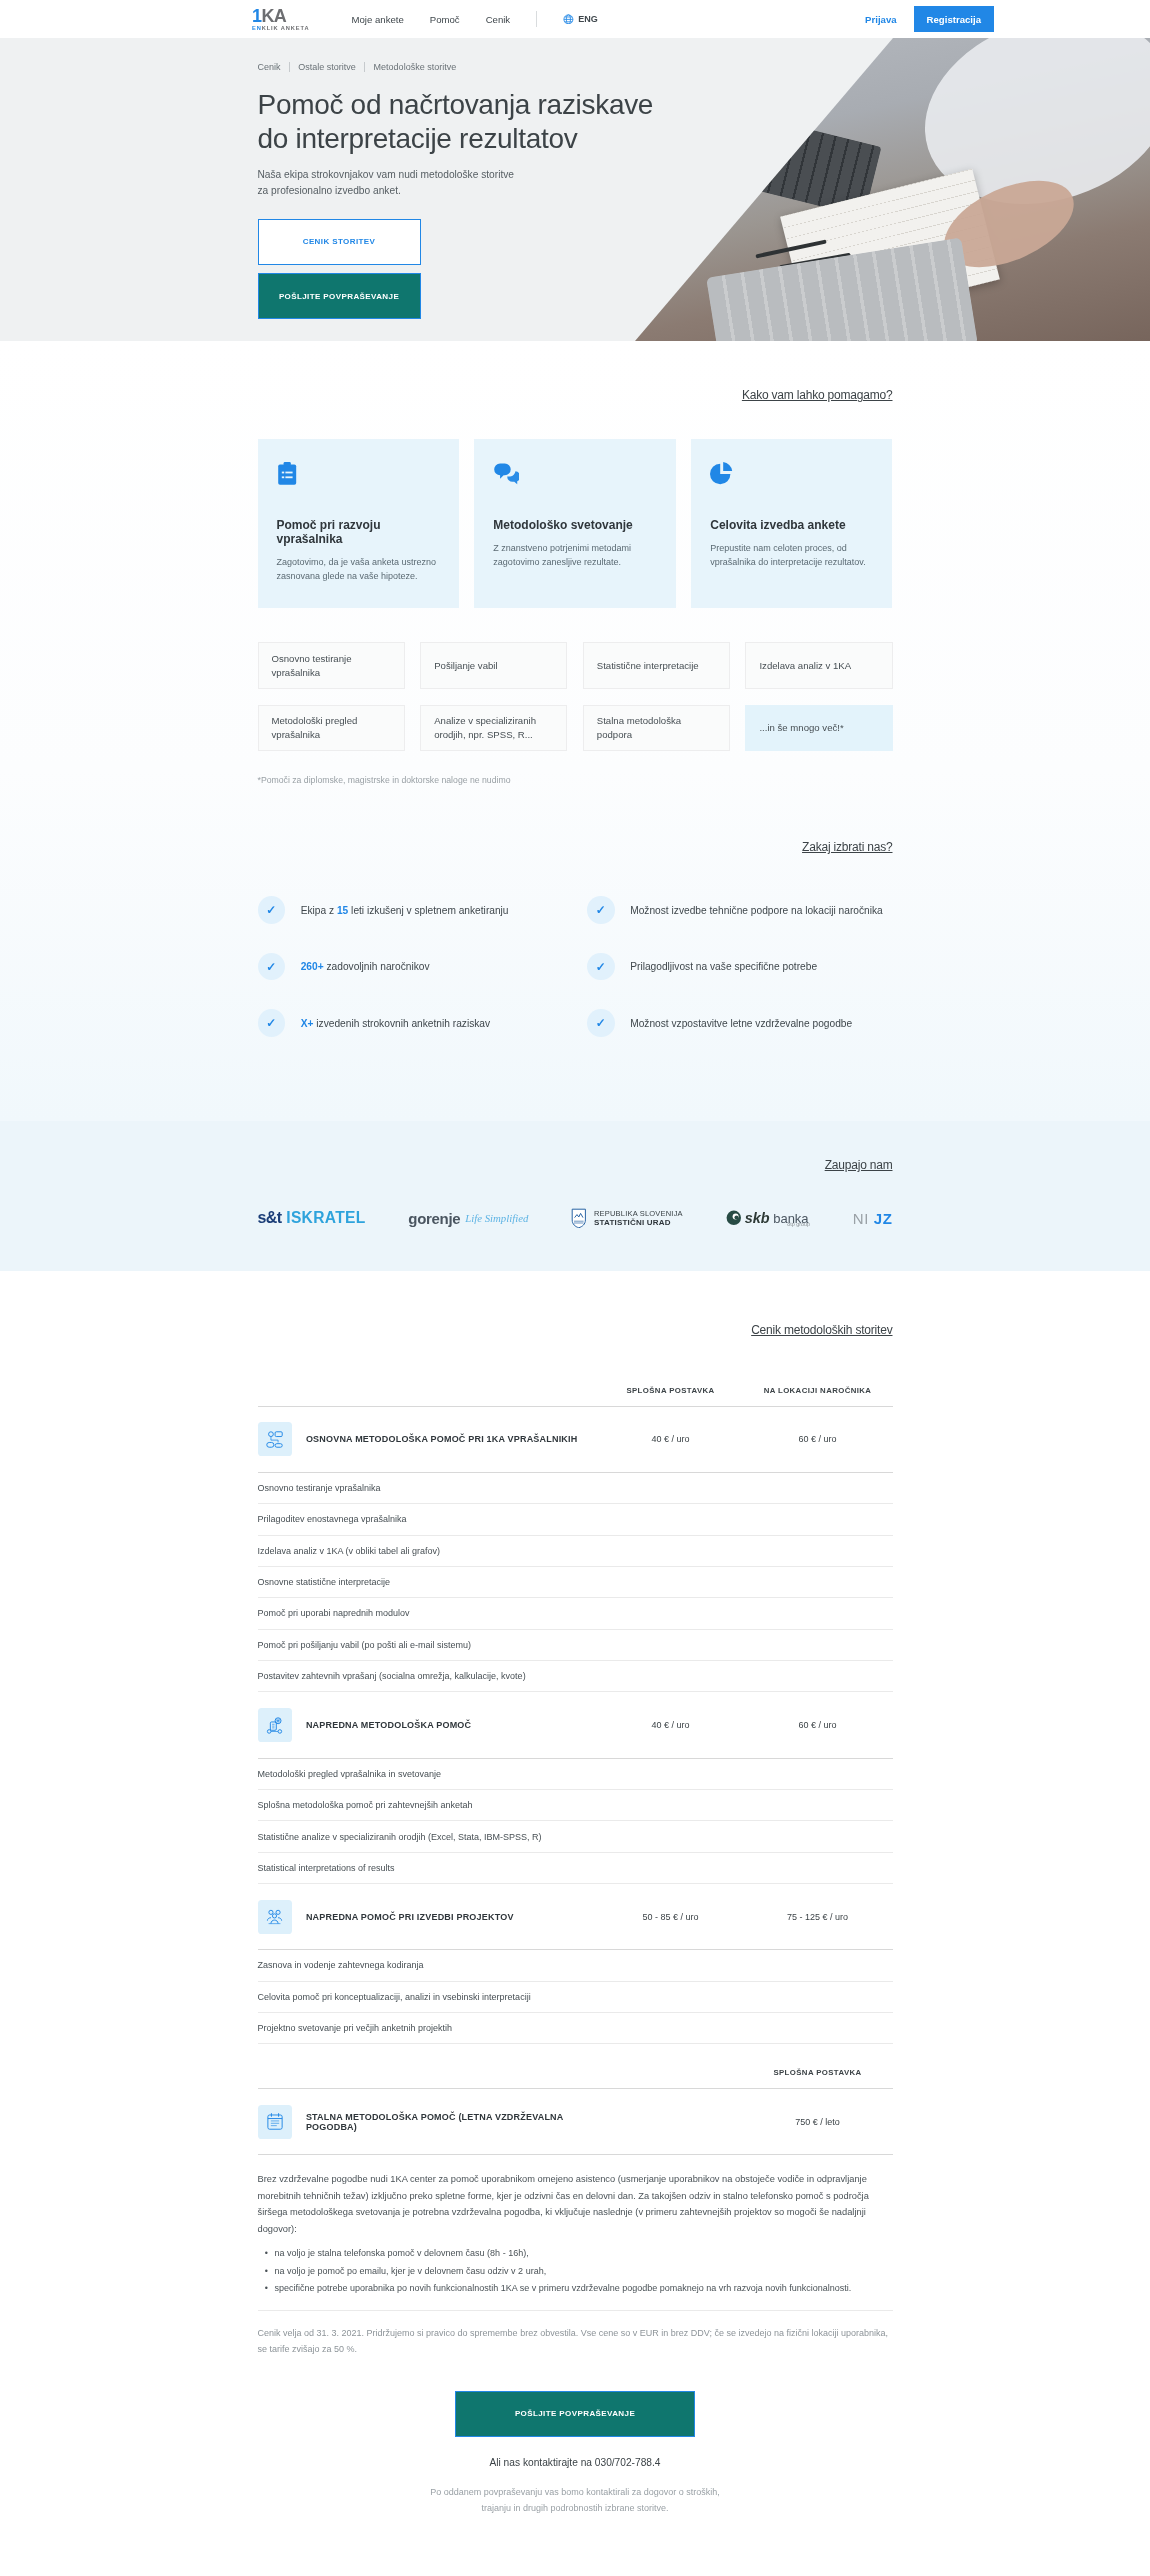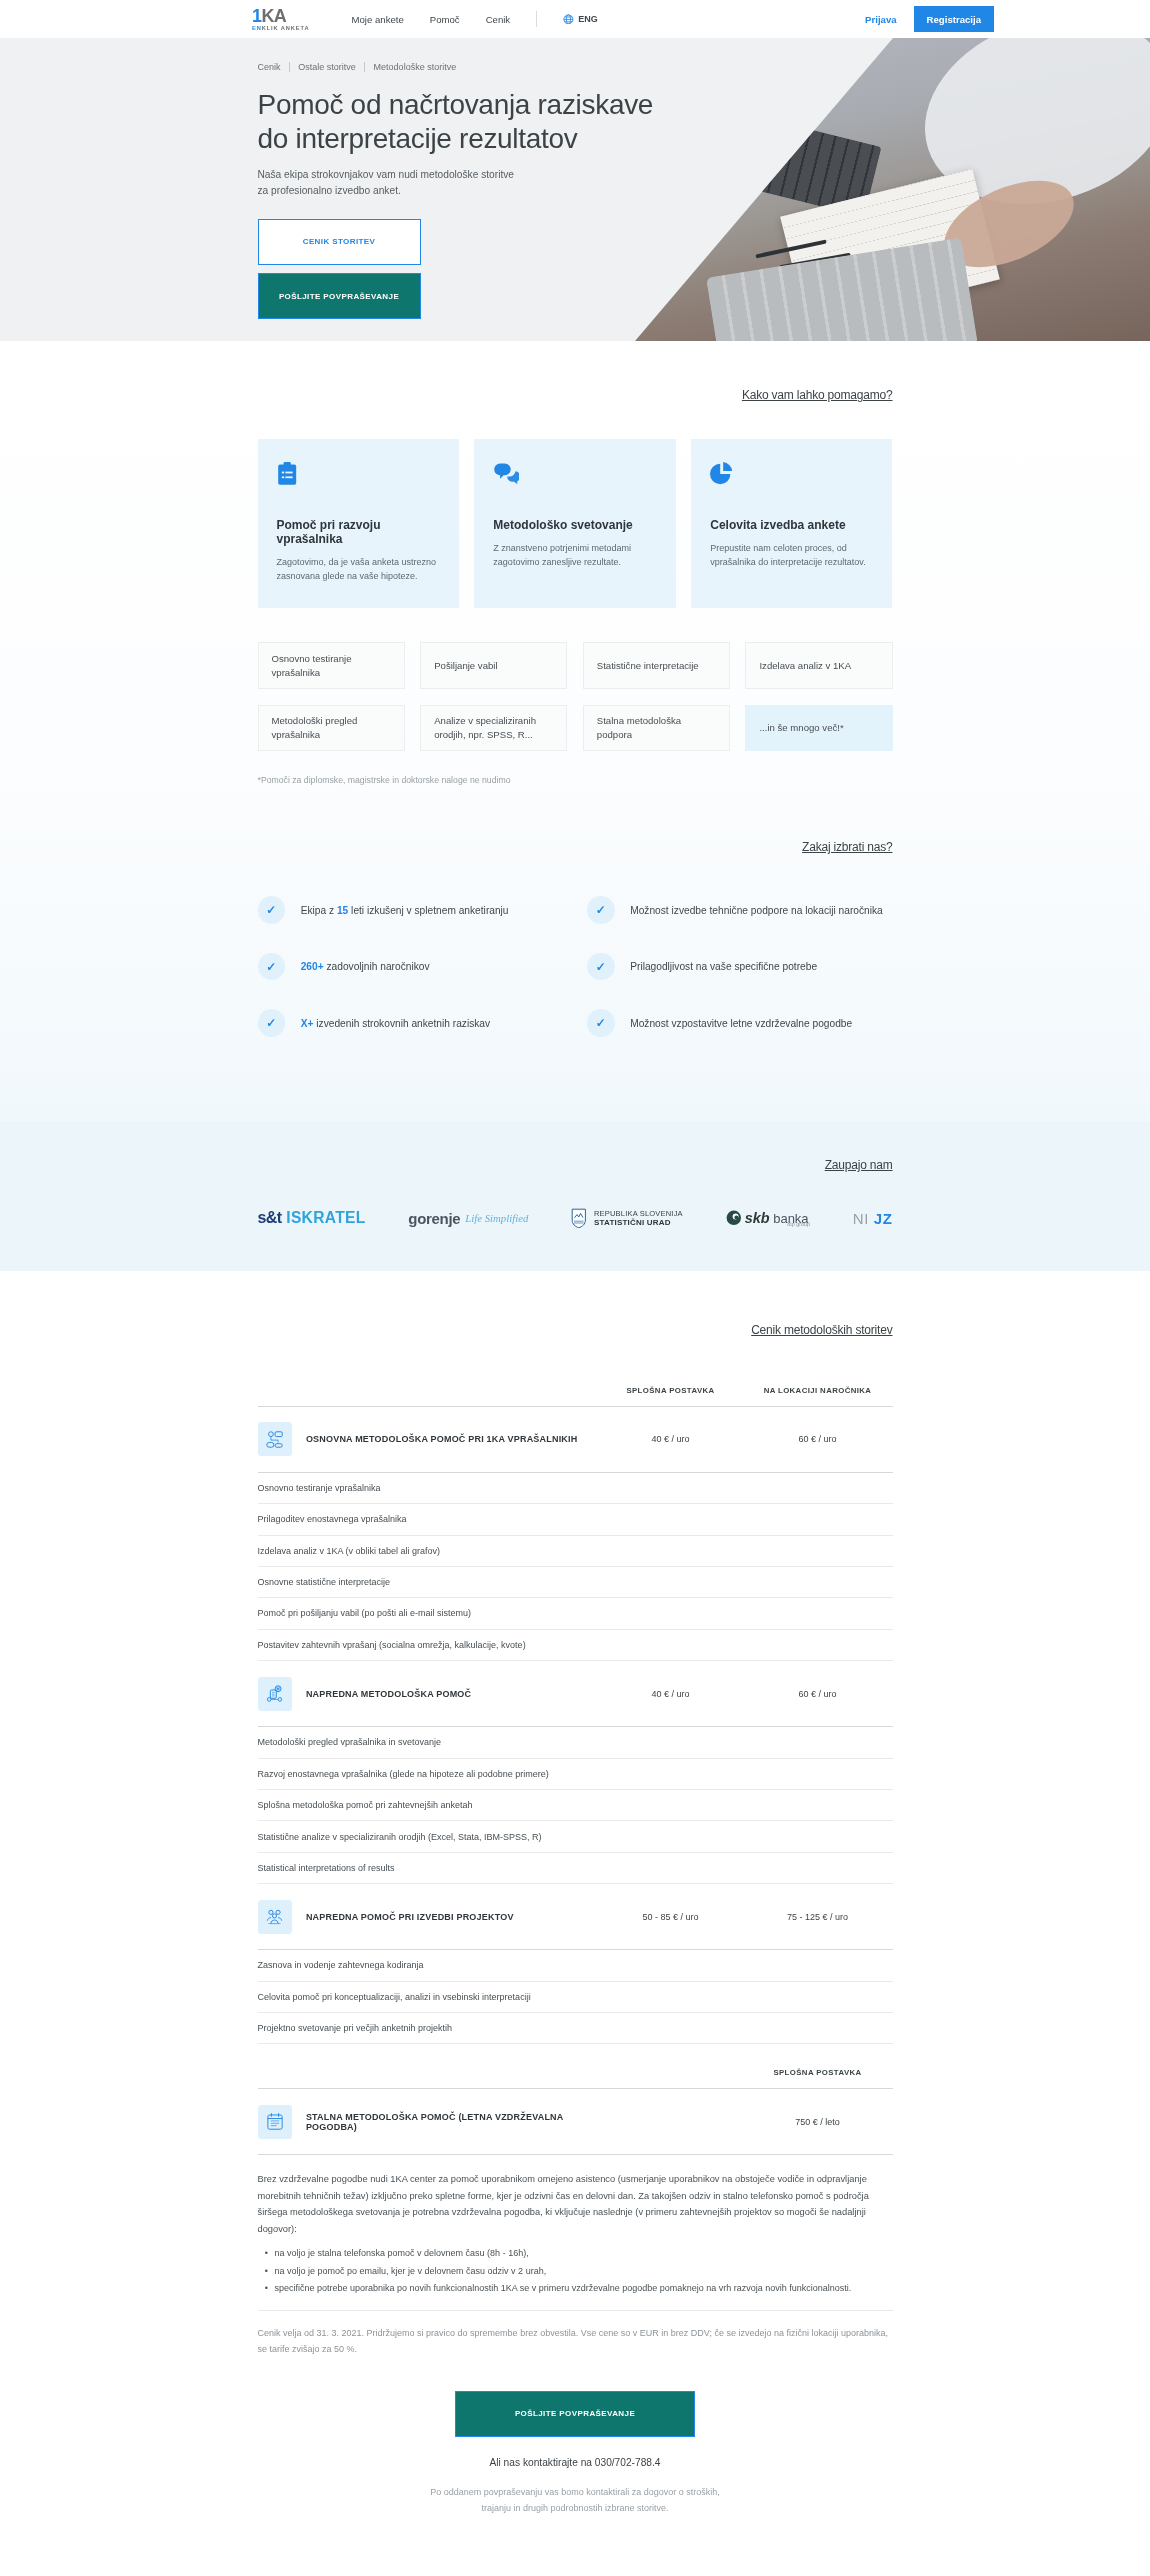--- a/index.html
+++ b/index.html
@@ -321,41 +321,41 @@
             </svg>
         </div>
         <div class="t-name s-name">OSNOVNA METODOLOŠKA POMOČ PRI 1KA VPRAŠALNIKIH</div>
         <div class="t-col t-price">40 € / uro</div>
         <div class="t-col2 t-price">60 € / uro</div>
       </div>
       <div class="t-row"><span>Osnovno testiranje vprašalnika</span></div>
       <div class="t-row"><span>Prilagoditev enostavnega vprašalnika</span></div>
       <div class="t-row"><span>Izdelava analiz v 1KA (v obliki tabel ali grafov)</span></div>
       <div class="t-row"><span>Osnovne statistične interpretacije</span></div>
+      <div class="t-row"><span>Pomoč pri uporabi naprednih modulov</span></div>
       <div class="t-row"><span>Pomoč pri pošiljanju vabil (po pošti ali e-mail sistemu)</span></div>
       <div class="t-row"><span>Postavitev zahtevnih vprašanj (socialna omrežja, kalkulacije, kvote)</span></div>
 
       <div class="t-section">
         <div class="t-icon">
           <svg width="19" height="19" viewBox="0 0 32 32" fill="none" stroke="currentColor" stroke-width="1.6">
               <circle cx="22" cy="8" r="5"></circle>
               <path d="M22 4v8M18 8h8M19 5l6 6M25 5l-6 6" stroke-width="1"></path>
               <rect x="9" y="10" width="10" height="14" rx="2"></rect>
               <path d="M12 14h4M12 17h4M12 20h4" stroke-width="1.1"></path>
               <circle cx="7" cy="26" r="3"></circle>
               <circle cx="25" cy="26" r="3"></circle>
               <path d="M10 26h12" opacity=".8"></path>
             </svg>
         </div>
         <div class="t-name s-name">NAPREDNA METODOLOŠKA POMOČ</div>
         <div class="t-col t-price">40 € / uro</div>
         <div class="t-col2 t-price">60 € / uro</div>
       </div>
       <div class="t-row"><span>Metodološki pregled vprašalnika in svetovanje</span></div>
-      <div class="t-row"><span>Razvoj enostavnega vprašalnika (glede na hipoteze ali podobne primere)</span></div>
       <div class="t-row"><span>Splošna metodološka pomoč pri zahtevnejših anketah</span></div>
       <div class="t-row"><span>Statistične analize v specializiranih orodjih (Excel, Stata, IBM-SPSS, R)</span></div>
       <div class="t-row"><span>Statistical interpretations of results</span></div>
 
       <div class="t-section">
         <div class="t-icon">
           <svg width="19" height="19" viewBox="0 0 32 32" fill="none" stroke="currentColor" stroke-width="1.6">
               <circle cx="10" cy="9" r="3.5"></circle>
               <circle cx="22" cy="9" r="3.5"></circle>
               <circle cx="16" cy="15" r="3.5"></circle>

